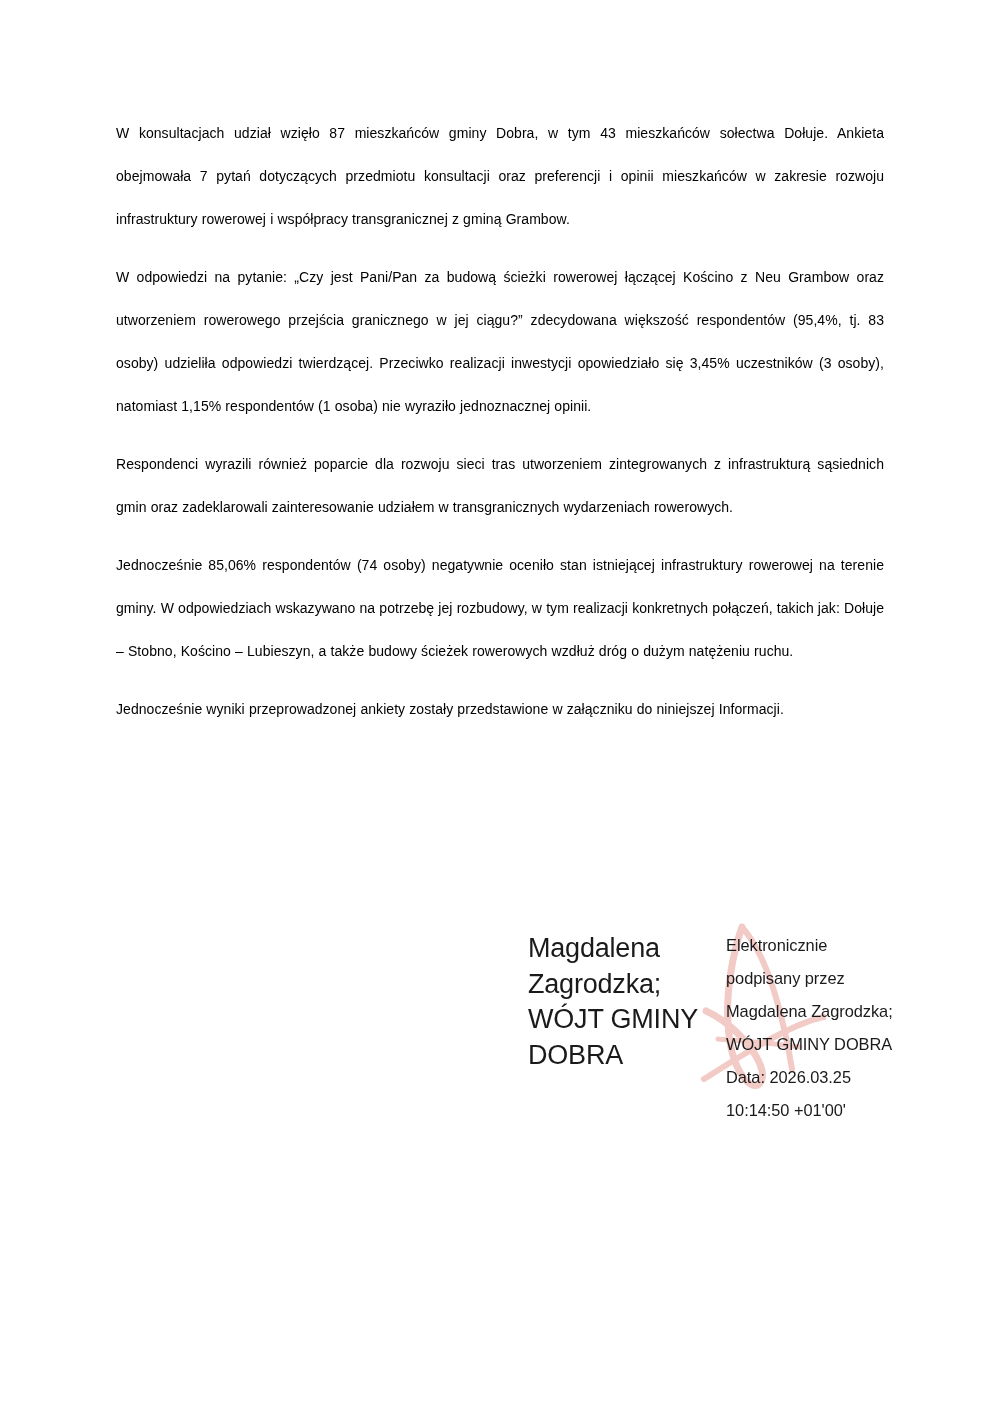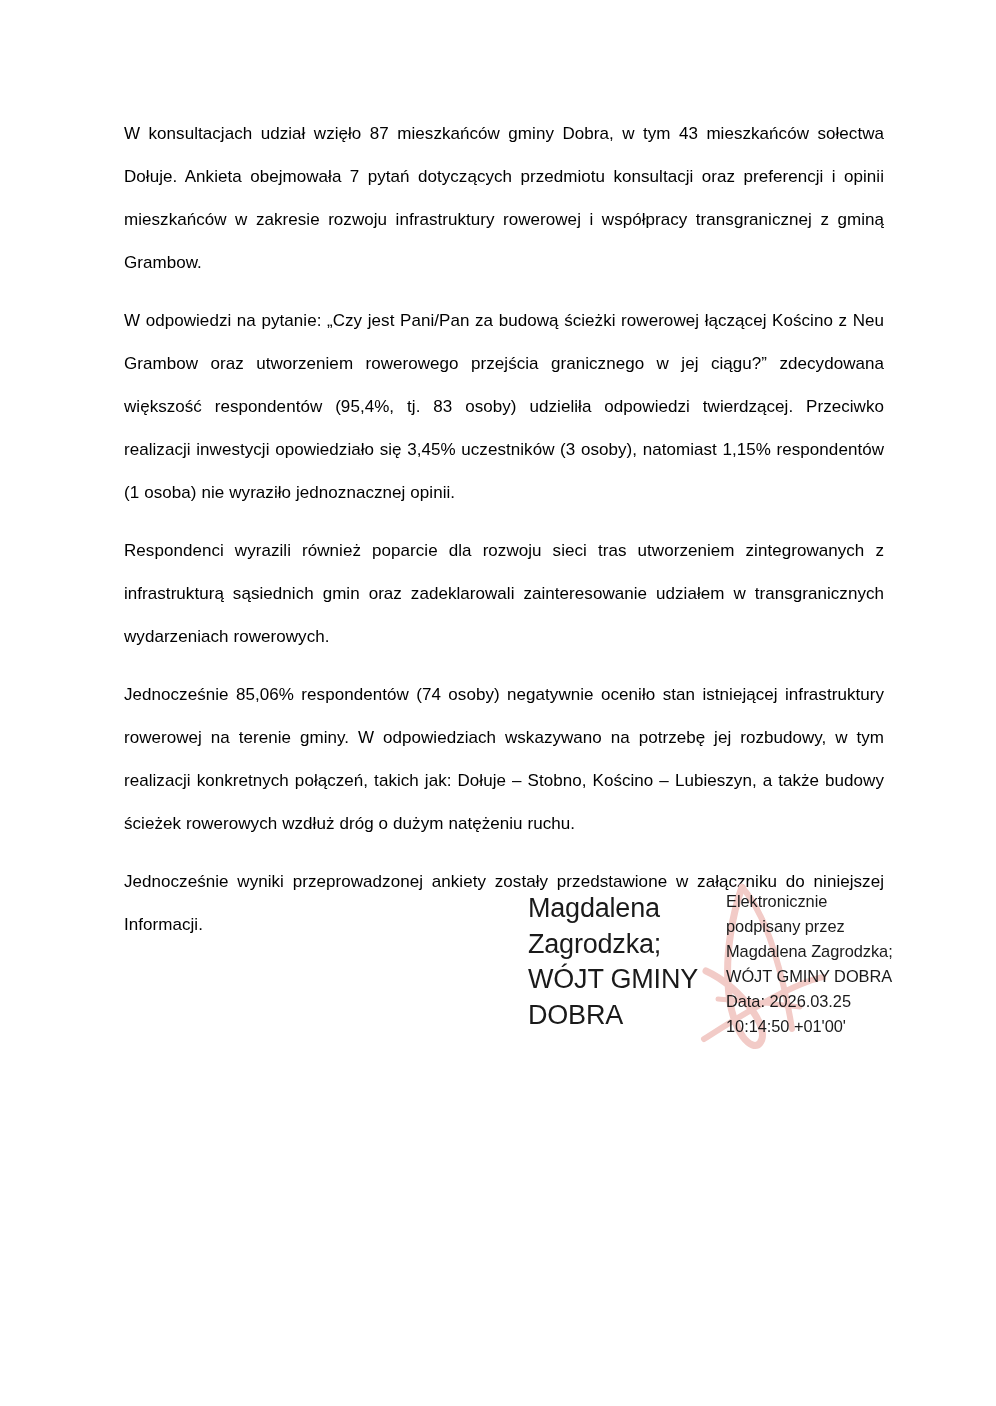--- a/index.html
+++ b/index.html
@@ -26,39 +26,39 @@
 
   
   .doc-body {
     position: absolute;
     left: 112px;
     top: 112px;
     width: 772px;
   }
 
   .para {
-    margin: 0 0 15px 12px;
-    font-size: 17px;
+    margin: 0 0 15px 4px;
+    font-size: 14px;
     line-height: 43px;
     text-align: justify;
     text-justify: inter-word;
     letter-spacing: 0.05px;
     word-spacing: 0.2px;
     hyphens: none;
   }
 
   .para:last-child {
     margin-bottom: 0;
   }
 
   
   .signature-block {
     position: absolute;
     left: 528px;
-    top: 887px;
+    top: 927px;
     width: 400px;
     height: 165px;
   }
 
   .sig-swoosh {
     position: absolute;
     left: 168px;
     top: -8px;
     width: 130px;
     height: 175px;
@@ -77,21 +77,21 @@
     letter-spacing: -0.2px;
     white-space: pre-line;
   }
 
   .sig-details {
     position: absolute;
     left: 198px;
     top: 2px;
     width: 210px;
     font-size: 16.4px;
-    line-height: 25px;
+    line-height: 33px;
     font-weight: 400;
     color: #1a1a1a;
     letter-spacing: -0.05px;
     white-space: pre-line;
   }
 </style>
 </head>
 <body>
 
 <div class="page">

